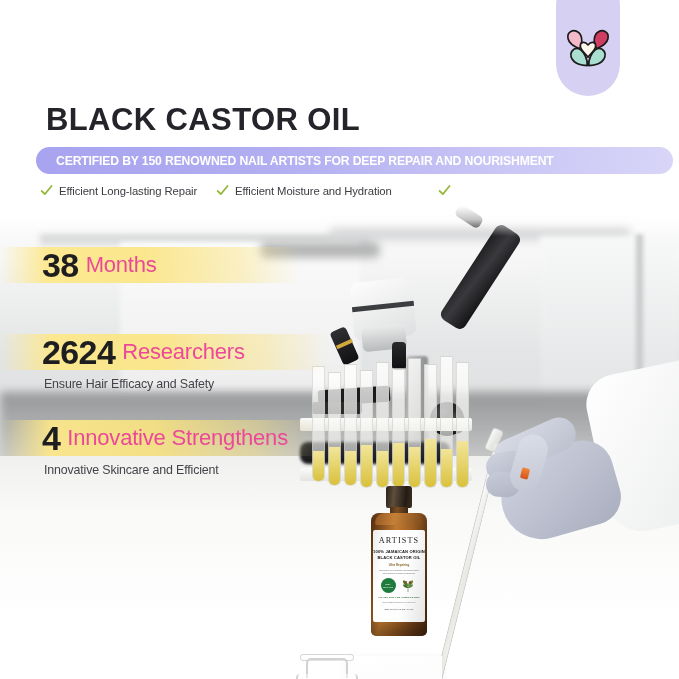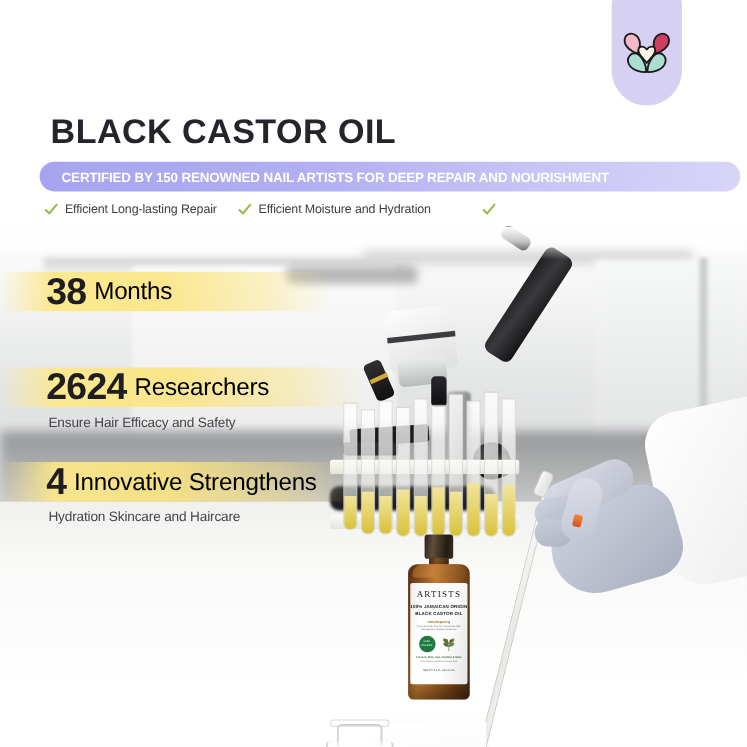--- a/index.html
+++ b/index.html
@@ -510,21 +510,21 @@
     display: flex; align-items: flex-start;
     white-space: nowrap;
     height: 40px;
   }
   .stat .num {
     font-size: 34px; font-weight: bold;
     color: #1e1e20; letter-spacing: -0.6px;
     line-height: 36px;
   }
   .stat .unit {
-    font-size: 22px; color: #000000;
+    font-size: 22px; color: #ec4899;
     margin-left: 7px; letter-spacing: -0.2px;
     line-height: 36px;
   }
   .stat .desc {
     padding-left: 44px;
     margin-top: 3px;
     font-size: 12.4px;
     color: #44444a;
     letter-spacing: -0.15px;
     white-space: nowrap;
@@ -711,17 +711,17 @@
     </div>
     <div class="desc">Ensure Hair Efficacy and Safety</div>
   </div>
 
   <div class="stat s2">
     <div class="hl"></div>
     <div class="line1">
       <span class="num">4</span>
       <span class="unit">Innovative Strengthens</span>
     </div>
-    <div class="desc">Hydration Skincare and Haircare</div>
+    <div class="desc">Innovative Skincare and Efficient</div>
   </div>
 
 
 </div>
 
 </body></html>

